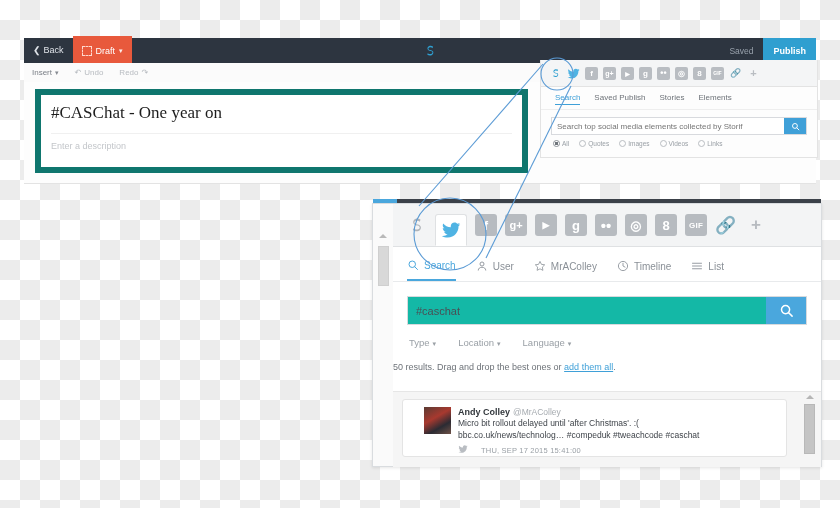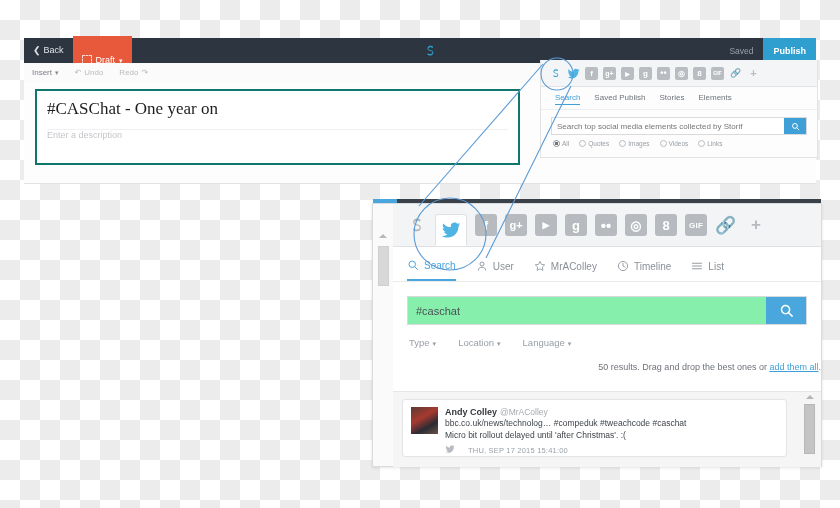--- a/index.html
+++ b/index.html
@@ -22,21 +22,21 @@
     position:absolute;left:0;top:0;width:792px;height:25px;
     background:#2d3540;display:flex;align-items:center;
   }
   .back-btn{
     display:flex;align-items:center;gap:3px;color:#dfe3e8;font-size:9px;
     padding:0 9px;height:25px;line-height:25px;
   }
   .chev-left{font-size:9px;color:#dfe3e8;}
   .draft-btn{
     background:#e8593c;color:#fff;font-size:9px;height:29px;
-    display:flex;align-items:flex-end;gap:4px;padding:0 9px;
+    display:flex;align-items:center;gap:4px;padding:0 9px;
   }
   .draft-sq{
     width:8px;height:8px;border:1px dashed #ffd9cf;display:inline-block;
   }
   .caret{font-size:7px;opacity:.9;}
   .topbar-center{flex:1;display:flex;align-items:center;justify-content:center;}
   .storify-logo-top{
     width:16px;height:16px;color:#2f9fd0;
   }
   .saved-lbl{color:#98a1ab;font-size:8.5px;margin-right:10px;}
@@ -64,28 +64,28 @@
   .gear{font-size:9px;color:#5a5f66;}
   .hamb{display:inline-block;width:8px;}
   .hamb i{display:block;height:1px;background:#8b9097;margin:1.5px 0;}
 
   .doc-area{
     position:absolute;left:0;top:44px;width:792px;height:101px;
     background:#fdfdfd;border-bottom:1px solid #e3e3e3;
   }
   .doc-card{
     position:absolute;left:11px;top:7px;width:481px;height:72px;
-    background:#fff;border:2px solid #0f766e;
+    background:#fff;border:6px solid #0f766e;
   }
   .doc-title{
     margin:8px 10px 0 10px;font-family:"Liberation Serif",serif;
     font-size:17px;color:#1d1d1d;
   }
   .doc-desc{
-    margin:10px 10px 0 10px;border-top:1px solid #f0f0f0;
+    margin:10px 10px 0 10px;border-top:1px solid #f0f0f0;padding-top:7px;
     font-size:9px;color:#c3c6ca;
   }
 
   
   #mini-panel{
     position:absolute;left:540px;top:60px;width:276px;height:97px;
     background:#fdfdfd;border:1px solid #e3e3e3;border-top:none;
   }
   .mini-icons{
     height:26px;display:flex;align-items:center;gap:5px;padding:0 8px;
@@ -168,47 +168,47 @@
   .pop-subtabs{
     display:flex;gap:20px;padding:12px 14px 0 14px;font-size:10px;color:#8a9097;
     border-bottom:1px solid #e8eaec;
   }
   .pop-subtab{display:flex;align-items:center;gap:5px;padding-bottom:8px;}
   .pop-subtab.act{color:#4aa7dd;border-bottom:2px solid #4aa7dd;}
   .pop-subtab svg{display:block;}
 
   .pop-searchrow{padding:14px 14px 0 14px;}
   .pop-search{
-    height:27px;display:flex;border:1px solid #d7dadd;background:#86efac;
+    height:27px;display:flex;border:1px solid #d7dadd;background:#14b8a6;
   }
   .pop-search input{
     flex:1;border:none;outline:none;font-size:11px;color:#4a4f55;padding-left:8px;
     font-family:"Liberation Sans",sans-serif;background:transparent;
   }
   .pop-search .go{
     width:40px;background:#4aa7dd;color:#fff;display:flex;align-items:center;
     justify-content:center;
   }
   .pop-filters{
     display:flex;gap:22px;padding:12px 16px 0 16px;font-size:9.5px;color:#9aa0a6;
   }
   .pop-filters span.cv{font-size:7px;margin-left:3px;}
   .pop-results{
-    text-align:right;font-size:9px;color:#6e7379;padding:14px 0 10px 0;
+    text-align:left;font-size:9px;color:#6e7379;padding:14px 0 10px 0;
   }
   .pop-results a{color:#3fa0d8;}
 
   .pop-list{
     position:absolute;left:0;top:187px;width:428px;height:75px;
     background:#f5f5f5;border-top:1px solid #e6e6e6;
   }
   .tweet-card{
     position:absolute;left:9px;top:7px;width:385px;height:58px;
     background:#fff;border:1px solid #e4e4e4;border-radius:3px;
-    display:flex;padding:7px 8px;box-sizing:border-box;
+    display:flex;padding:7px 21px;box-sizing:border-box;
   }
   .tw-avatar{
     width:27px;height:27px;flex:0 0 auto;margin-right:7px;
     background:linear-gradient(150deg,#5a3b33 0%,#a8392f 40%,#2b2b33 70%,#6e5147 100%);
   }
   .tw-body{flex:1;min-width:0;}
   .tw-name{font-size:9px;color:#33383d;font-weight:bold;}
   .tw-handle{font-size:8.5px;color:#a6abb0;font-weight:normal;margin-left:3px;}
   .tw-text{font-size:8.5px;color:#3f444a;line-height:1.32;margin-top:1px;}
   .tw-meta{display:flex;align-items:center;gap:13px;margin-top:3px;}
@@ -452,22 +452,22 @@
       <span>50 results. Drag and drop the best ones or </span><a href="#">add them all</a><span>.</span>
     </div>
 
     <div class="pop-list">
       <div class="tweet-card">
         <div class="tw-avatar"></div>
         <div class="tw-body">
           <div class="tw-name">
             <span>Andy Colley</span><span class="tw-handle">@MrAColley</span>
           </div>
+          <div class="tw-text">Micro bit rollout delayed until 'after Christmas'. :(</div>
           <div class="tw-text">bbc.co.uk/news/technolog… #compeduk #tweachcode #caschat</div>
-          <div class="tw-text">Micro bit rollout delayed until 'after Christmas'. :(</div>
           <div class="tw-meta">
             <span class="tw-bird">
               <svg viewBox="0 0 24 24" width="10" height="10">
                 <path d="M23 5.2c-.8.4-1.7.6-2.6.8 1-.6 1.7-1.5 2-2.5-.9.5-1.9.9-2.9 1.1-.8-.9-2-1.5-3.3-1.5-2.5 0-4.5 2-4.5 4.5 0 .4 0 .7.1 1C8 8.4 4.8 6.7 2.7 4.1c-.4.7-.6 1.5-.6 2.3 0 1.6.8 3 2 3.8-.7 0-1.4-.2-2-.6 0 2.2 1.6 4 3.6 4.4-.4.1-.8.2-1.2.2-.3 0-.6 0-.8-.1.6 1.8 2.2 3.1 4.2 3.1-1.5 1.2-3.5 1.9-5.6 1.9H1c2 1.3 4.4 2 7 2 8.4 0 13-7 13-13v-.6c.9-.6 1.7-1.4 2-2.3z" fill="currentColor"></path>
               </svg>
             </span>
             <span class="tw-time">THU, SEP 17 2015 15:41:00</span>
           </div>
         </div>
       </div>

